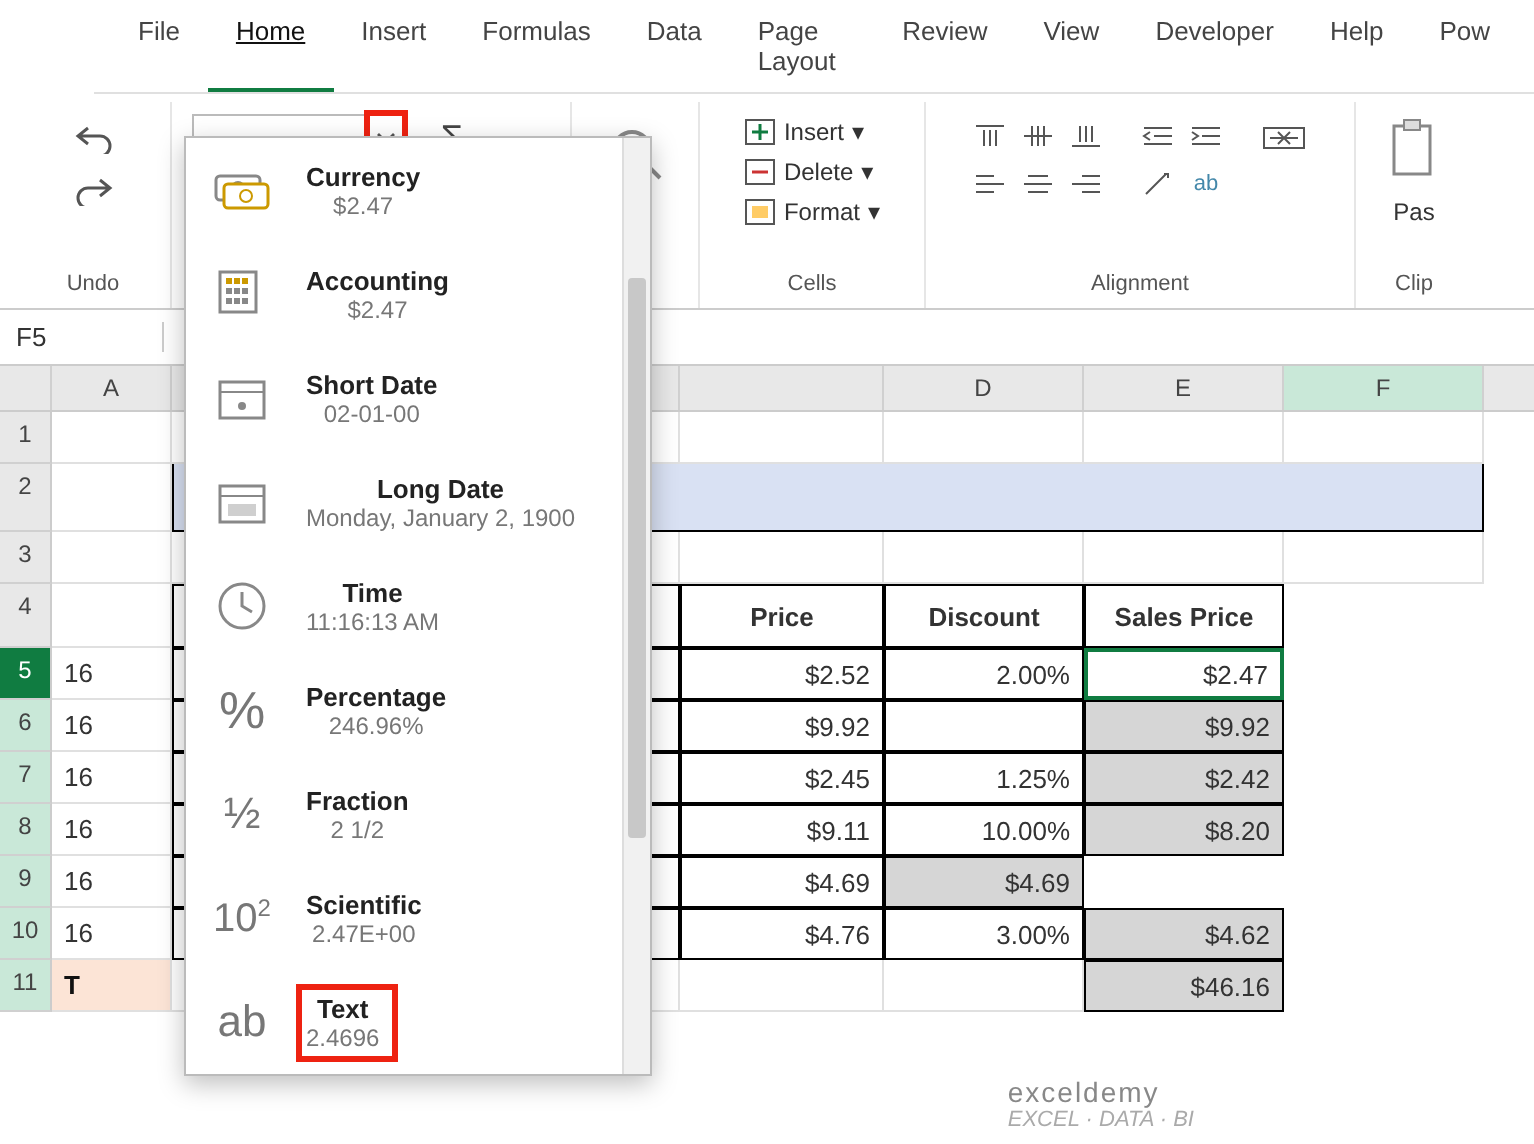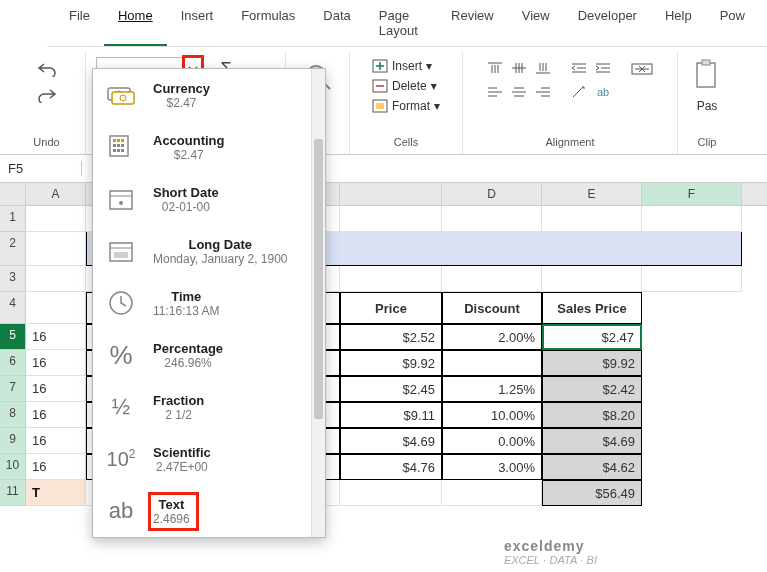--- a/index.html
+++ b/index.html
@@ -56,21 +56,21 @@
 .nf-icon { width: 36px; height: 36px; display: inline-flex; align-items: center; justify-content: center; color: #555; font-size: 20px; }
 .nf-text { display: flex; flex-direction: column; }
 .nf-text .t { font-size: 13px; font-weight: 600; color: #222; }
 .nf-text .s { font-size: 12px; color: #777; }
 .nf-scroll { position: absolute; right: 0; top: 0; bottom: 0; width: 14px; background: #f1f1f1; border-left: 1px solid #ddd; }
 .nf-thumb { position: absolute; left: 2px; right: 2px; top: 70px; height: 280px; background: #c8c8c8; border-radius: 2px; }
 .nf-item.hl .nf-text { outline: 3px solid #e21; outline-offset: 2px; padding-right: 4px; }
 
 
 .watermark { position: absolute; right: 170px; bottom: 6px; font-size: 11px; color: #aaa; font-style: italic; pointer-events: none; }
-.watermark b { display: block; font-style: normal; font-weight: 700; font-size: 14px; letter-spacing: 1px; color: #888; }
+.watermark b { display: block; font-style: normal; font-weight: 400; font-size: 14px; letter-spacing: 1px; color: #888; }
 </style>
 </head>
 <body>
 
 <div class="ribbon-tabs">
     <div class="ribbon-tab">File</div>
     <div class="ribbon-tab active">Home</div>
     <div class="ribbon-tab">Insert</div>
     <div class="ribbon-tab">Formulas</div>
     <div class="ribbon-tab">Data</div>
@@ -325,38 +325,37 @@
         <div class="cell tbl">Fresh</div>
         <div class="cell tbl num">$9.11</div>
         <div class="cell tbl num">10.00%</div>
         <div class="cell tbl num selcol">$8.20</div>
       </div>
       <div class="row">
         <div class="rn sel">9</div>
         <div class="cell ">16</div>
         <div class="cell tbl">der, Dry Mix</div>
         <div class="cell tbl num">$4.69</div>
-        <div class="cell tbl num">0.00%</div>
         <div class="cell tbl num selcol">$4.69</div>
       </div>
       <div class="row">
         <div class="rn sel">10</div>
         <div class="cell ">16</div>
         <div class="cell tbl">lo, Merlot</div>
         <div class="cell tbl num">$4.76</div>
         <div class="cell tbl num">3.00%</div>
         <div class="cell tbl num selcol">$4.62</div>
       </div>
       <div class="row total">
         <div class="rn sel">11</div>
         <div class="cell col-b">T</div>
         <div class="cell "></div>
         <div class="cell "></div>
         <div class="cell "></div>
-        <div class="cell tbl num selcol">$56.49</div>
+        <div class="cell tbl num selcol">$46.16</div>
       </div>
     </div>
 </div>
 
 <div class="nf-dropdown">
   <div id="nf-list">
       <div class="nf-item">
         <span class="nf-icon">
           <svg width="30" height="22" viewBox="0 0 30 22">
             <rect x="2" y="4" width="22" height="12" rx="2" fill="none" stroke="#888" stroke-width="1.5"></rect>

